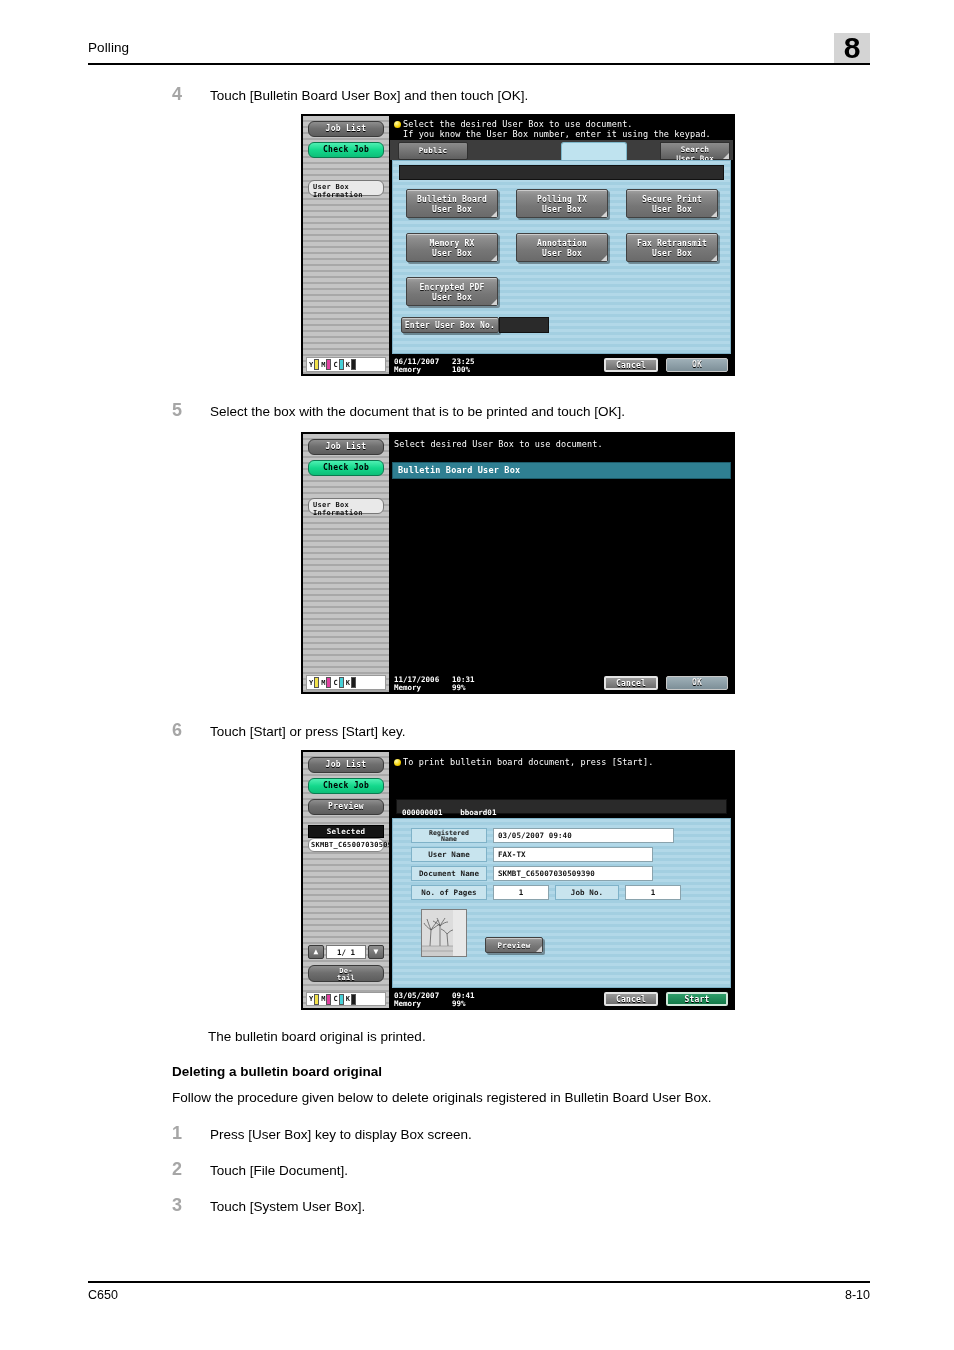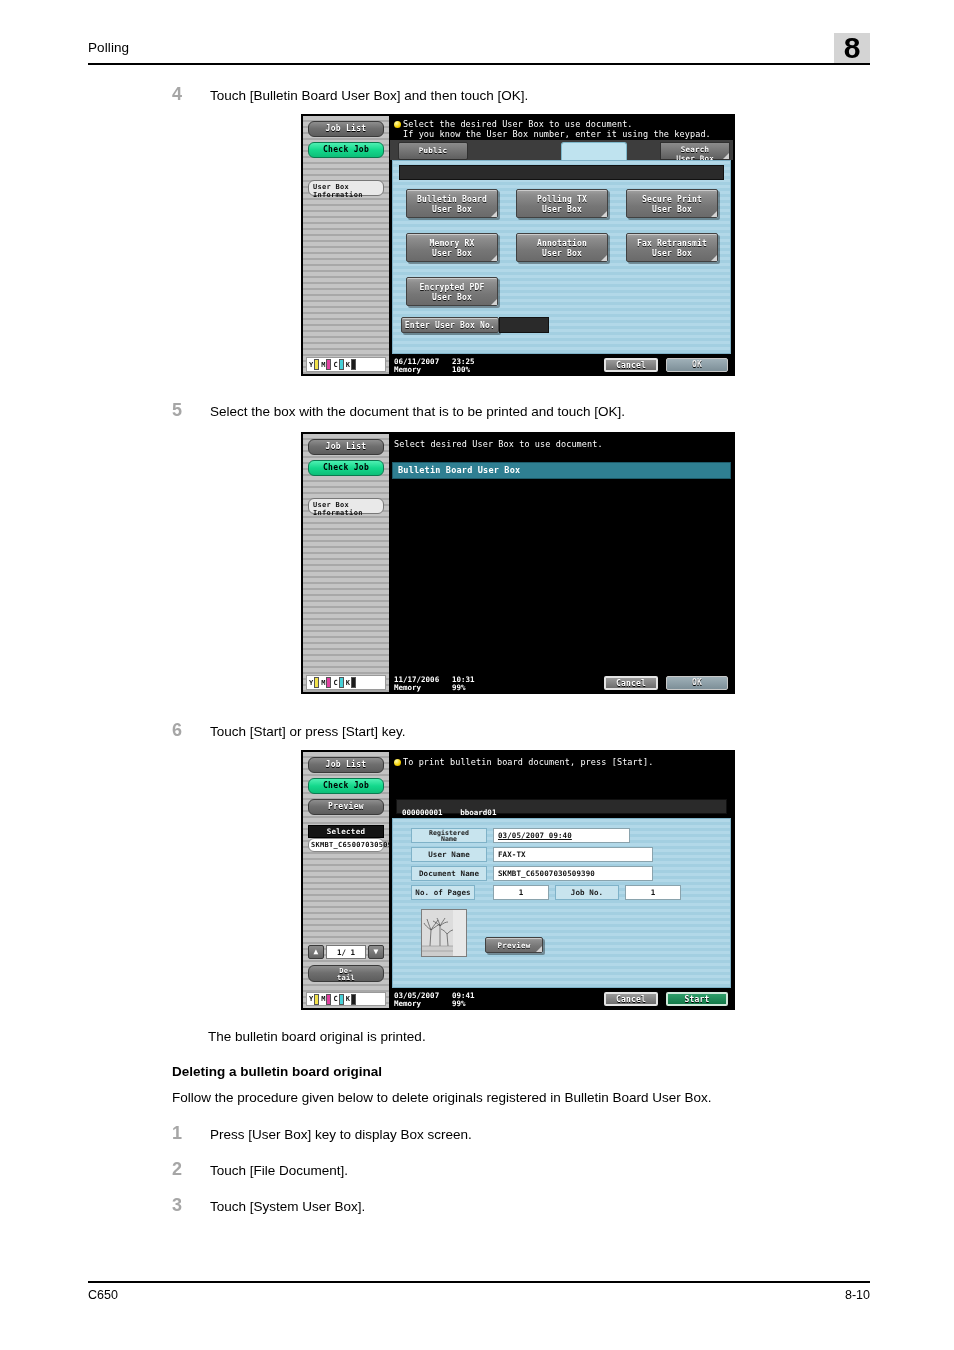--- a/index.html
+++ b/index.html
@@ -365,29 +365,29 @@
         <span style="color:#fff;font-size:7.5px;font-weight:bold;line-height:13px;margin-left:5px;">000000001</span>
         <span style="color:#fff;font-size:7.5px;font-weight:bold;line-height:13px;margin-left:8px;">bboard01</span>
       </div>
 
       <div class="body-panel" style="left:2px;top:66px;right:2px;bottom:20px;">
 
         <div class="flabel" style="left:18px;top:9px;width:76px;height:15px;padding-top:1px;line-height:6px;font-size:6.5px;">
           <div>Registered</div>
           <div>Name</div>
         </div>
-        <div class="fvalue" style="left:100px;top:9px;width:137px;height:15px;line-height:14px;text-decoration:underline;">03/05/2007 09:40</div>
+        <div class="fvalue" style="left:100px;top:9px;width:181px;height:15px;line-height:14px;">03/05/2007 09:40</div>
 
         <div class="flabel" style="left:18px;top:28px;width:76px;height:15px;line-height:14px;">User Name</div>
         <div class="fvalue" style="left:100px;top:28px;width:160px;height:15px;line-height:14px;">FAX-TX</div>
 
         <div class="flabel" style="left:18px;top:47px;width:76px;height:15px;line-height:14px;">Document Name</div>
         <div class="fvalue" style="left:100px;top:47px;width:160px;height:15px;line-height:14px;">SKMBT_C65007030509390</div>
 
-        <div class="flabel" style="left:18px;top:66px;width:64px;height:15px;line-height:14px;">No. of Pages</div>
+        <div class="flabel" style="left:18px;top:66px;width:76px;height:15px;line-height:14px;">No. of Pages</div>
         <div class="fvalue ctr" style="left:100px;top:66px;width:56px;height:15px;line-height:14px;">1</div>
         <div class="flabel" style="left:162px;top:66px;width:64px;height:15px;line-height:14px;">Job No.</div>
         <div class="fvalue ctr" style="left:232px;top:66px;width:56px;height:15px;line-height:14px;">1</div>
 
         <div class="thumb" style="left:28px;top:90px;width:46px;height:48px;">
           <svg width="44" height="46" viewBox="0 0 44 46">
             <rect x="0" y="0" width="44" height="46" fill="#e8e8e8"></rect>
             <rect x="0" y="0" width="31" height="46" fill="#dcdcdc"></rect>
             <rect x="0" y="36" width="31" height="10" fill="#cdcdcd"></rect>
             <g stroke="#4a4a4a" stroke-width="0.7" fill="none">

